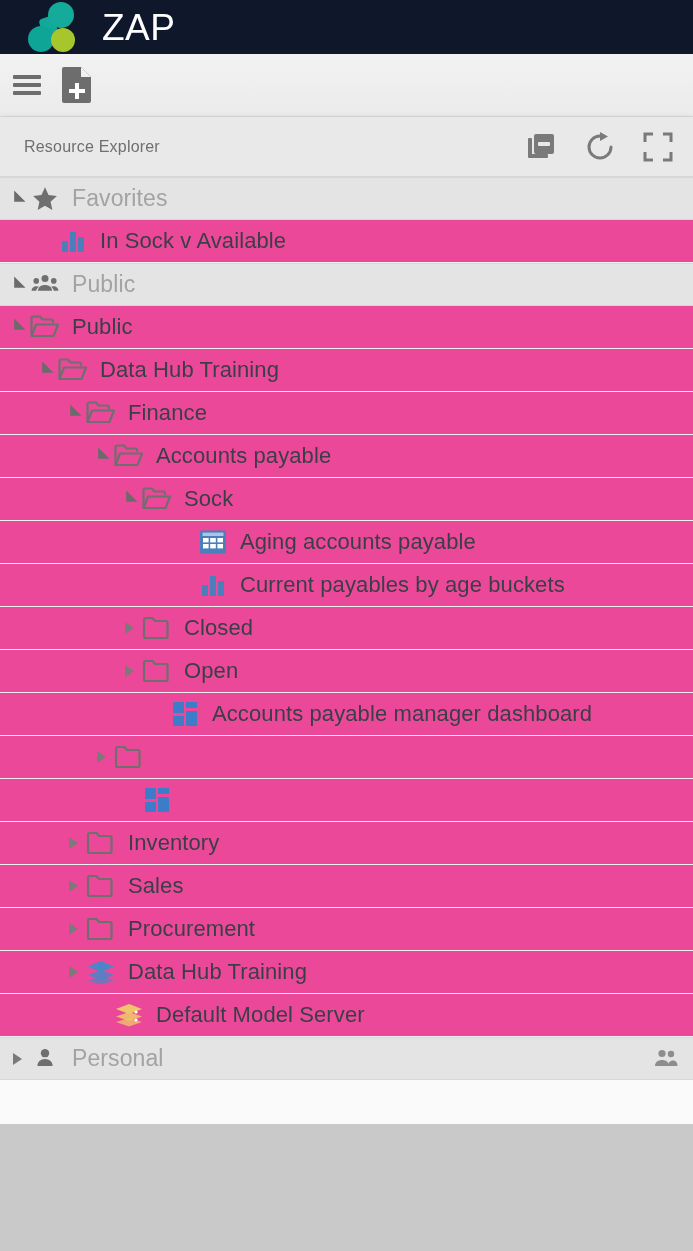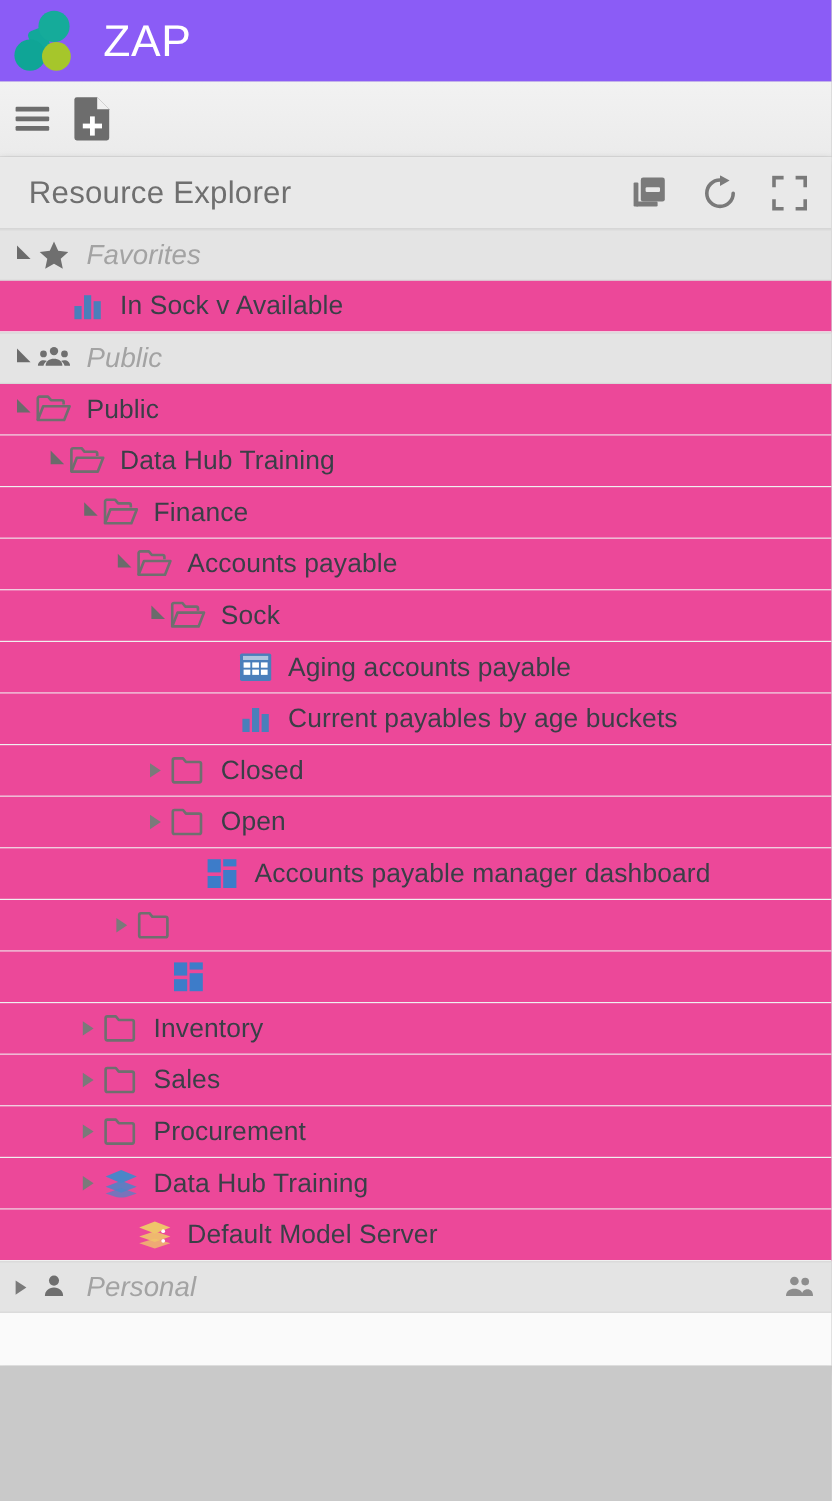--- a/index.html
+++ b/index.html
@@ -10,25 +10,25 @@
   body {
     width: 693px;
     height: 1251px;
     overflow: hidden;
     font-family: "Liberation Sans", sans-serif;
     -webkit-font-smoothing: antialiased;
   }
 
   
   .app-header {
-    height: 68px;
-    background: #8b5cf6;
-    display: flex;
-    align-items: center;
-    padding-left: 8px;
+    height: 54px;
+    background: #0f172a;
+    display: flex;
+    align-items: center;
+    padding-left: 24px;
     box-sizing: border-box;
   }
   .logo-mark {
     width: 56px;
     height: 56px;
     position: relative;
     flex: 0 0 auto;
   }
   .logo-mark .c1 {           
     position: absolute;
@@ -103,21 +103,21 @@
   .panel-header {
     height: 60px;
     background: #e9e9e9;
     display: flex;
     align-items: center;
     border-bottom: 1px solid #d6d6d6;
     box-sizing: border-box;
     padding: 0 18px 0 24px;
   }
   .panel-title {
-    font-size: 26px;
+    font-size: 16px;
     color: #6f6f6f;
     font-weight: 400;
     flex: 1 1 auto;
     letter-spacing: 0.2px;
   }
   .panel-actions {
     display: flex;
     align-items: center;
     gap: 24px;
   }
@@ -138,21 +138,20 @@
     box-sizing: border-box;
     background: #ec4899;
     border-bottom: 1px solid #f0f0f0;
     cursor: pointer;
     position: relative;
   }
   .row.group {
     background: #e4e4e4;
     border-bottom: 1px solid #d8d8d8;
     border-top: 1px solid #d8d8d8;
-    font-style: italic;
   }
   .twisty {
     width: 22px;
     height: 43px;
     flex: 0 0 auto;
     display: flex;
     align-items: center;
     justify-content: center;
   }
   .tri-open, .tri-closed {

